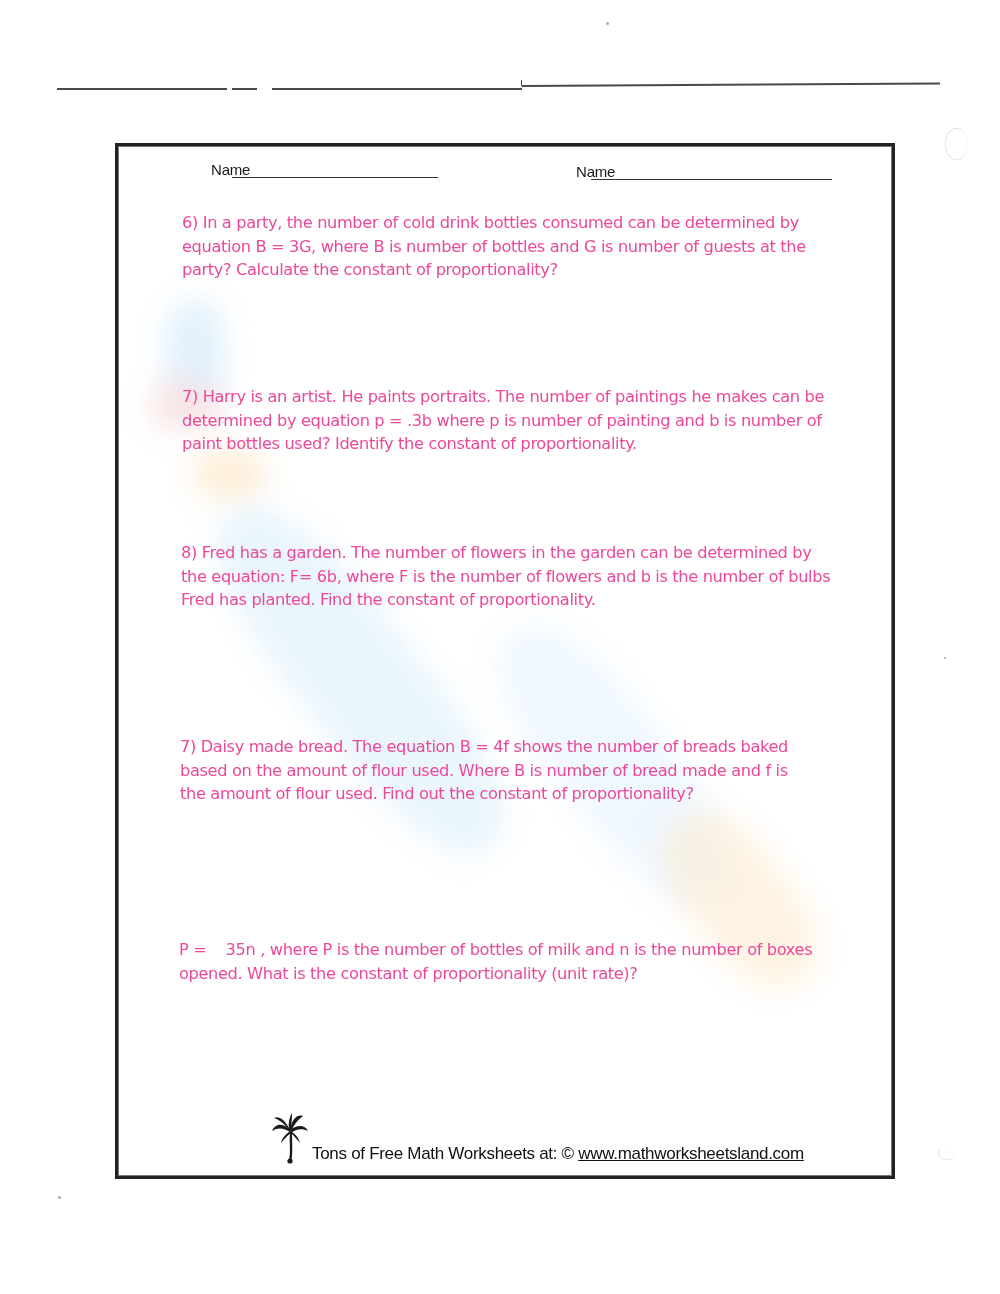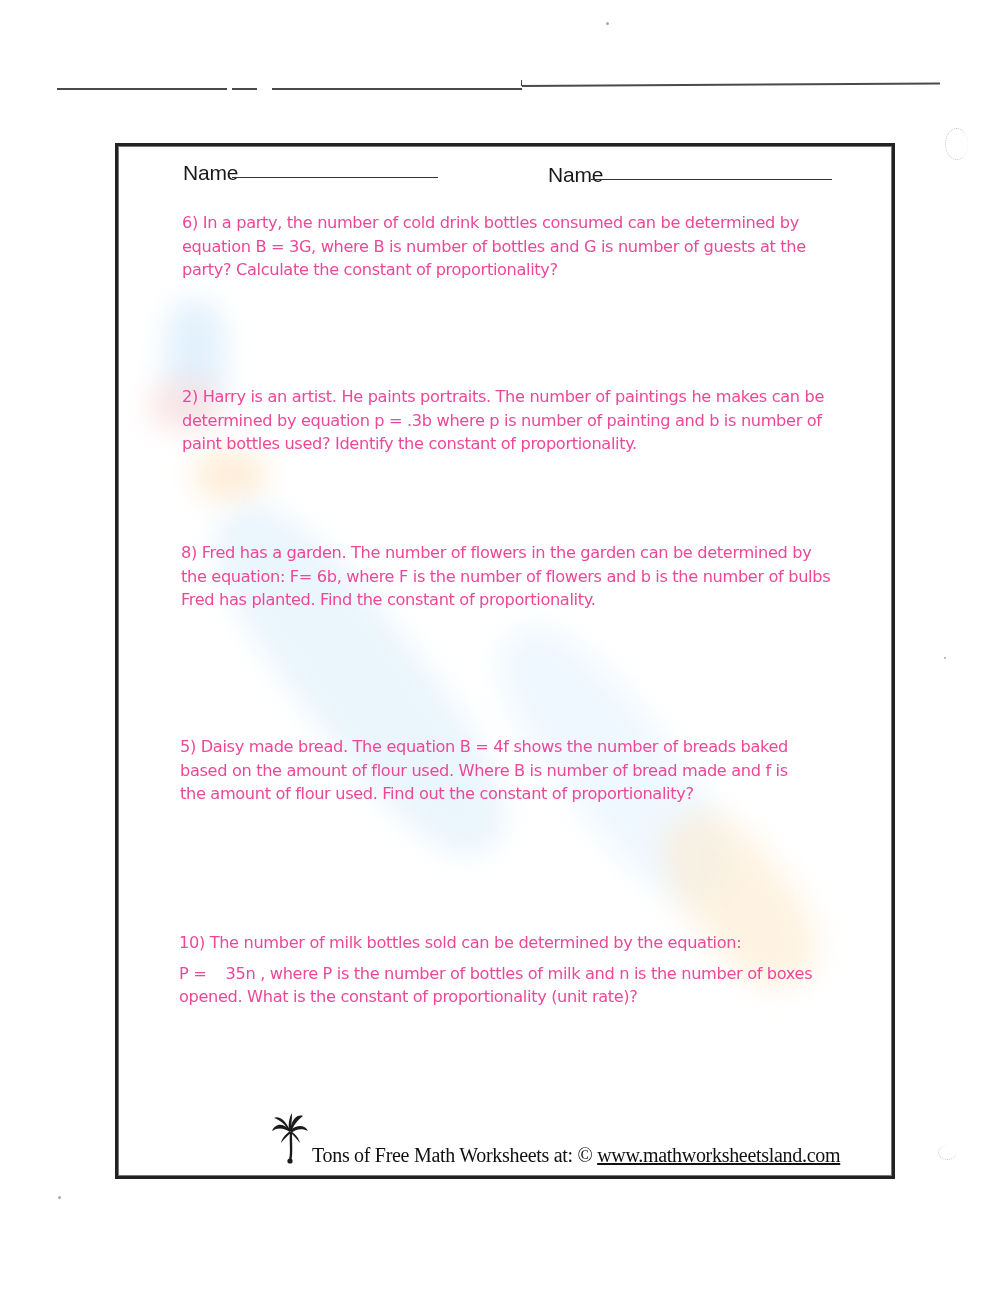--- a/index.html
+++ b/index.html
@@ -50,23 +50,24 @@
       pointer-events: none;
       overflow: hidden;
     }
     .wm-blob {
       position: absolute;
       border-radius: 40%;
       filter: blur(14px);
     }
     .field-label {
       position: absolute;
-      font-size: 21px;
+      font-size: 15px;
       font-family: "Liberation Sans", sans-serif;
       letter-spacing: -0.2px;
+      margin-left: 28px;
     }
     .field-line {
       position: absolute;
       height: 1px;
       border-bottom: 1.5px solid #333;
     }
     .question {
       position: absolute;
       left: 182px;
       width: 660px;
@@ -91,22 +92,22 @@
       position: absolute;
       left: 0;
       top: 0;
       width: 40px;
       height: 52px;
     }
     .footer-text {
       position: absolute;
       left: 42px;
       top: 32px;
-      font-family: Liberation Serif, serif;
-      font-size: 20px;
+      font-family: Liberation Sans, sans-serif;
+      font-size: 17px;
       letter-spacing: -0.3px;
       white-space: nowrap;
       color: #111;
     }
     .footer-link {
       text-decoration: underline;
       color: #111;
     }
   </style>
 </head>
@@ -138,28 +139,27 @@
 
 <div>
   <span class="field-label" style="left:183px; top:161px;">Name</span>
   <div class="field-line" style="left:232px; top:176px; width:206px;"></div>
   <span class="field-label" style="left:548px; top:163px;">Name</span>
   <div class="field-line" style="left:591px; top:178px; width:241px;"></div>
 </div>
 
 <div class="question" style="top:211px; width:655px;">6) In a party, the number of cold drink bottles consumed can be determined by equation B = 3G, where B is number of bottles and G is number of guests at the party? Calculate the constant of proportionality?</div>
 
-<div class="question" style="top:385px; width:655px;">2) Harry is an artist. He paints portraits. The number of paintings he makes can be determined by equation p = .3b where p is number of painting and b is number of paint bottles used? Identify the constant of proportionality.</div>
+<div class="question" style="top:385px; width:655px;">7) Harry is an artist. He paints portraits. The number of paintings he makes can be determined by equation p = .3b where p is number of painting and b is number of paint bottles used? Identify the constant of proportionality.</div>
 
 <div class="question" style="top:541px; left:181px; width:660px;">8) Fred has a garden. The number of flowers in the garden can be determined by the equation: F= 6b, where F is the number of flowers and b is the number of bulbs Fred has planted. Find the constant of proportionality.</div>
 
-<div class="question" style="top:735px; left:180px; width:630px;">5) Daisy made bread. The equation B = 4f shows the number of breads baked based on the amount of flour used. Where B is number of bread made and f is the amount of flour used. Find out the constant of proportionality?</div>
+<div class="question" style="top:735px; left:180px; width:630px;">7) Daisy made bread. The equation B = 4f shows the number of breads baked based on the amount of flour used. Where B is number of bread made and f is the amount of flour used. Find out the constant of proportionality?</div>
 
 <div class="question" style="top:931px; left:179px; width:660px;">
-  <span>10) The number of milk bottles sold can be determined by the equation:</span>
   <span class="q10-line2" style="white-space:pre-wrap;">P =    35n , where P is the number of bottles of milk and n is the number of boxes opened. What is the constant of proportionality (unit rate)?</span>
 </div>
 
 <div class="footer">
   <svg class="palm" viewBox="0 0 40 52">
     <g fill="#1b1b1b">
       <path d="M20 20 C 19 30, 21 40, 19 48 L 21.5 48 C 23 40, 22 30, 22 20 Z"></path>
       <ellipse cx="20" cy="49" rx="2.6" ry="2.6"></ellipse>
       <path d="M20 18 C 12 10, 5 12, 2 19 C 8 15, 14 16, 20 20 Z"></path>
       <path d="M20 18 C 14 6, 8 4, 4 6 C 10 8, 15 12, 20 20 Z"></path>

